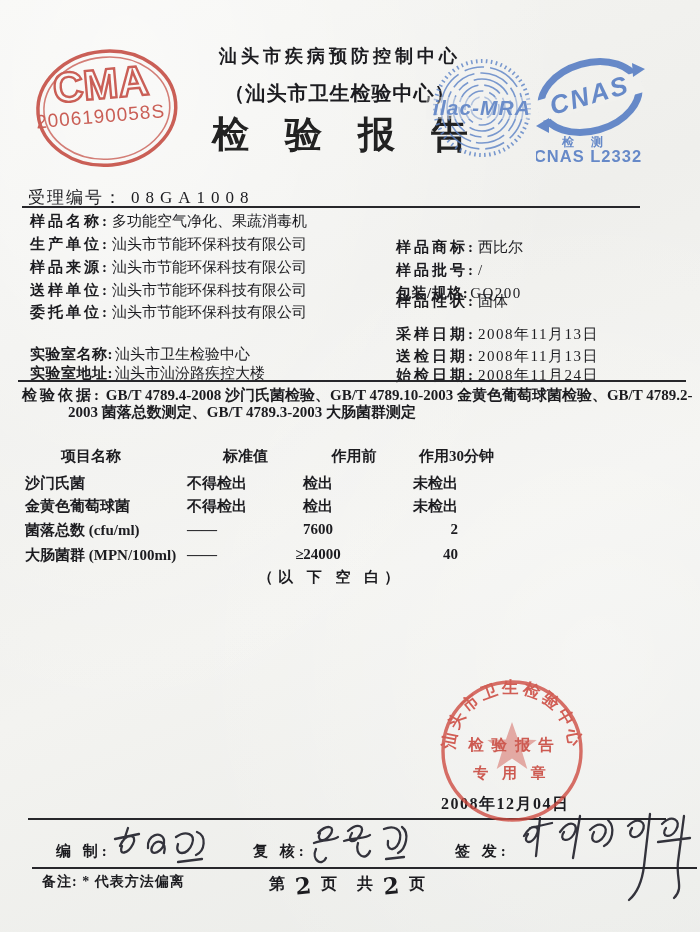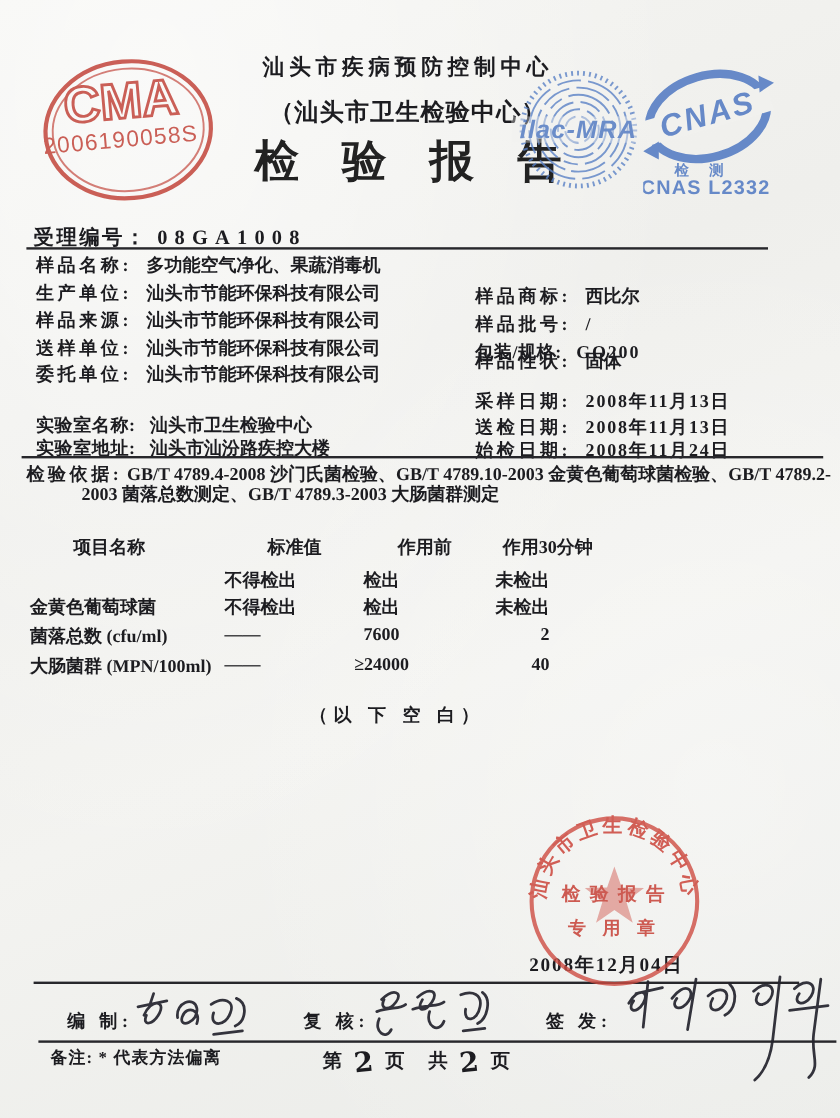--- a/index.html
+++ b/index.html
@@ -13,40 +13,40 @@
     color:#1c1c20;
   }
   .abs{position:absolute;}
   .rule{position:absolute;height:2px;background:#27272b;}
   
   .title-box{position:absolute;left:120px;width:440px;text-align:center;font-weight:700;}
   .org-name{top:44px;font-size:18px;letter-spacing:4px;}
   .org-alias{top:80px;font-size:20px;letter-spacing:1px;font-weight:700;}
   .report-title{top:110px;font-size:37px;letter-spacing:36px;text-indent:36px;font-weight:700;color:#222;}
   
-  .accept{top:186px;left:28px;font-size:17px;font-weight:700;}
+  .accept{top:186px;left:28px;font-size:17px;font-weight:400;}
   .accept .lab{letter-spacing:2px;}
   .accept .val{letter-spacing:6px;margin-left:8px;}
   
   .info-row{position:absolute;font-size:15px;white-space:nowrap;}
   .info-row .lbl{font-weight:700;letter-spacing:3px;}
   .info-row .lbl.tight{letter-spacing:0.5px;}
-  .info-row .val{font-weight:700;margin-left:12px;}
+  .info-row .val{font-weight:400;margin-left:2px;}
   .info-row .val.sp{letter-spacing:1.5px;}
   
   .basis{position:absolute;left:22px;font-size:15px;font-weight:700;white-space:nowrap;}
   .basis .lbl{letter-spacing:3px;}
   .basis2{margin-left:46px;margin-top:40px;}
   
   .t-row{position:absolute;left:0;width:100%;height:22px;font-size:15px;font-weight:700;}
   .t-c1{position:absolute;left:25px;width:175px;}
   .t-c2{position:absolute;left:187px;width:115px;}
   .t-c3{position:absolute;left:268px;width:100px;text-align:center;}
   .t-c4{position:absolute;left:358px;width:100px;text-align:right;}
-  .end-note{position:absolute;left:226px;width:210px;text-align:center;font-size:15px;font-weight:700;letter-spacing:5px;margin-top:19px;}
+  .end-note{position:absolute;left:226px;width:210px;text-align:center;font-size:15px;font-weight:700;letter-spacing:5px;}
   
   .seal-date{top:794px;left:441px;font-size:16px;font-weight:700;letter-spacing:1.5px;z-index:4;}
   .seal-svg{top:678px;left:438px;z-index:5;opacity:.88;}
   
   .sig-label{position:absolute;top:842px;font-size:15px;font-weight:700;letter-spacing:4px;z-index:3;}
   .sig{position:absolute;z-index:6;}
   .sig path{stroke:#23232c;stroke-width:2.3;fill:none;stroke-linecap:round;stroke-linejoin:round;opacity:.92;}
   .remark{top:873px;left:42px;font-size:14px;font-weight:700;letter-spacing:1px;}
   .page-info{top:872px;left:263px;font-size:16px;font-weight:700;display:flex;align-items:flex-start;}
   .page-info span{display:inline-block;}
@@ -141,20 +141,21 @@
     <span class="basis2">2003 菌落总数测定、GB/T 4789.3-2003 大肠菌群测定</span>
   </div>
 
   <div class="t-row" style="top:447px;margin-left:36px;">
     <span class="t-c1">项目名称</span>
     <span class="t-c2">标准值</span>
     <span class="t-c3">作用前</span>
     <span class="t-c4">作用30分钟</span>
   </div>
   <div class="t-row" style="top:474px;">
+    <span class="t-c1">沙门氏菌</span>
     <span class="t-c2">不得检出</span>
     <span class="t-c3">检出</span>
     <span class="t-c4">未检出</span>
   </div>
   <div class="t-row" style="top:497px;">
     <span class="t-c1">金黄色葡萄球菌</span>
     <span class="t-c2">不得检出</span>
     <span class="t-c3">检出</span>
     <span class="t-c4">未检出</span>
   </div>

